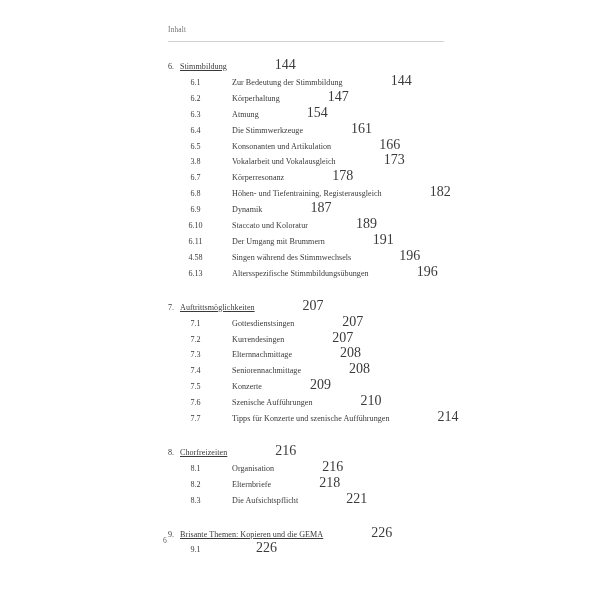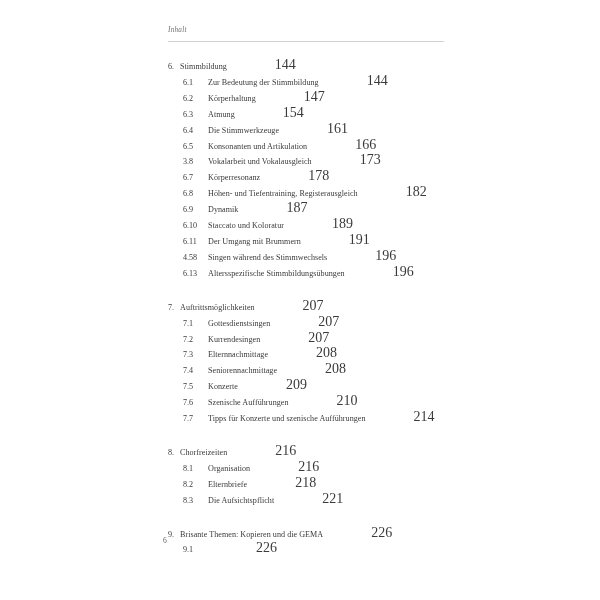--- a/index.html
+++ b/index.html
@@ -30,21 +30,20 @@
     left: 168px;
     top: 25px;
     width: 276px;
   }
   .running-head-text {
     font-size: 7.2px;
     letter-spacing: 0.25px;
     color: #6f6f73;
     line-height: 10px;
     display: block;
-    font-style: italic;
   }
   .head-rule {
     position: absolute;
     left: 168px;
     top: 41px;
     width: 276px;
     height: 1px;
     background: #d2d2d4;
   }
 
@@ -76,35 +75,37 @@
   }
   .chapter-line .num {
     width: 12px;
     flex: 0 0 12px;
     text-align: left;
     font-size: 8.1px;
   }
   .chapter-line .title {
     font-size: 8.1px;
     letter-spacing: 0.04px;
+    text-decoration: underline;
   }
 
   
   .section-line {
     padding-left: 183px;
   }
   .section-line .num {
     width: 25px;
     flex: 0 0 25px;
-    text-align: left;
+    text-align: center;
     font-size: 8.1px;
   }
   .section-line .title {
     font-size: 8.1px;
     letter-spacing: 0.04px;
+    margin-left: 24px;
   }
 
   .page-no {
     font-size: 14px;
     padding-left: 7px;
     margin-left: 41px;
   }
 
   
   .folio {

